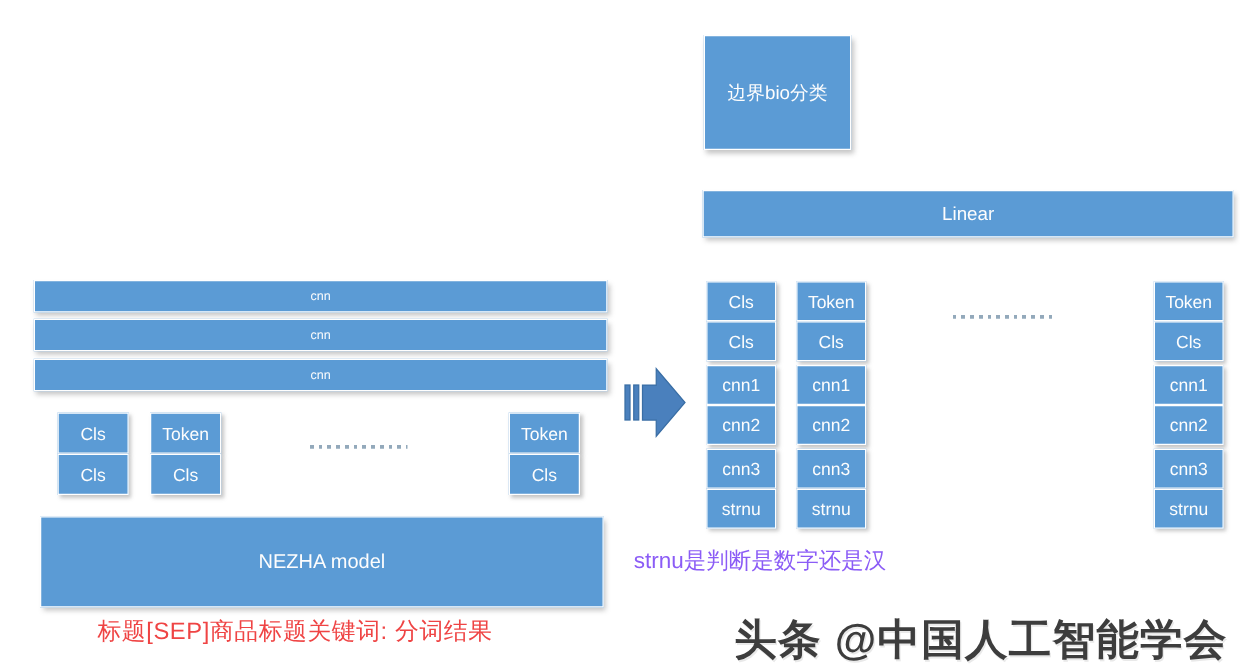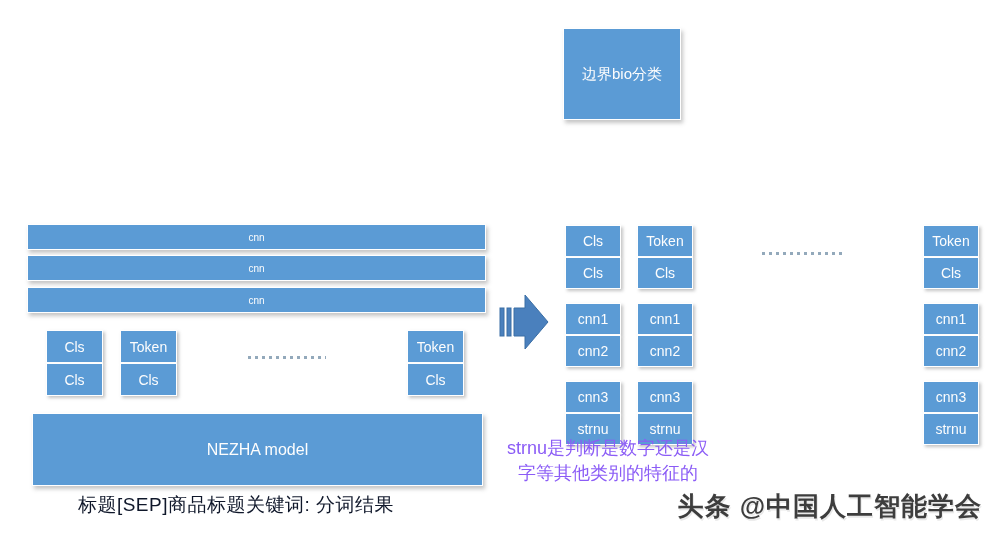--- a/index.html
+++ b/index.html
@@ -24,53 +24,56 @@
   .cell{
     background:#5b9bd5;color:#fdfdfd;border:1px solid #ffffff;
     box-shadow:2px 2px 3px rgba(110,110,110,.40);
     display:flex;align-items:center;justify-content:center;
     font-size:14px;box-sizing:border-box;width:100%;
   }
   .pair{top:330px;width:57px;}
   .pair .cell{height:33px;}
   .fcol{top:225px;width:56px;}
   .fcol .cell{height:32px;}
-  .fcol .cell.g{margin-top:14px;}
+  .fcol .cell.g{margin-top:3px;}
   
   .dots{
     position:absolute;height:3px;
     background:repeating-linear-gradient(to right,#93a9bb 0 3px,transparent 3px 7px);
   }
   
   .arrow{position:absolute;left:499px;top:293px;}
   
   .caption{
     position:absolute;left:58px;top:492px;width:356px;text-align:center;
-    color:#0f172a;font-size:19px;letter-spacing:.5px;
+    color:#ef4444;font-size:19px;letter-spacing:.5px;
   }
   .note{
     position:absolute;left:468px;top:436px;width:280px;text-align:center;
     color:#8b5cf6;font-size:18px;line-height:25px;
   }
   .watermark{
     position:absolute;right:10px;top:489px;
-    color:#3d3d3d;font-size:26px;font-weight:bold;letter-spacing:1px;
+    color:#3d3d3d;font-size:34px;font-weight:bold;letter-spacing:1px;
     text-shadow:1px 2px 0 #e9e9e9;
     white-space:nowrap;
   }
 </style>
 </head>
 <body>
 
 <div class="canvas">
 
   <div class="bluebox outbox" style="left:563px;">
     <span>边界bio分类</span>
   </div>
 
+  <div class="bluebox linearbar">
+    <span>Linear</span>
+  </div>
 
   <div class="bluebox cnnbar" style="top:224px;">
     <span>cnn</span>
   </div>
   <div class="bluebox cnnbar" style="top:255px;">
     <span>cnn</span>
   </div>
   <div class="bluebox cnnbar" style="top:287px;">
     <span>cnn</span>
   </div>
@@ -128,18 +131,17 @@
     <div class="cell g">cnn1</div>
     <div class="cell">cnn2</div>
     <div class="cell g">cnn3</div>
     <div class="cell">strnu</div>
   </div>
 
   <div class="dots" style="left:762px;top:252px;width:82px;"></div>
 
   <div class="note">
     <div>strnu是判断是数字还是汉</div>
-    <div>字等其他类别的特征的</div>
   </div>
 
   <div class="watermark">头条 @中国人工智能学会</div>
 
 </div>
 
 </body></html>

